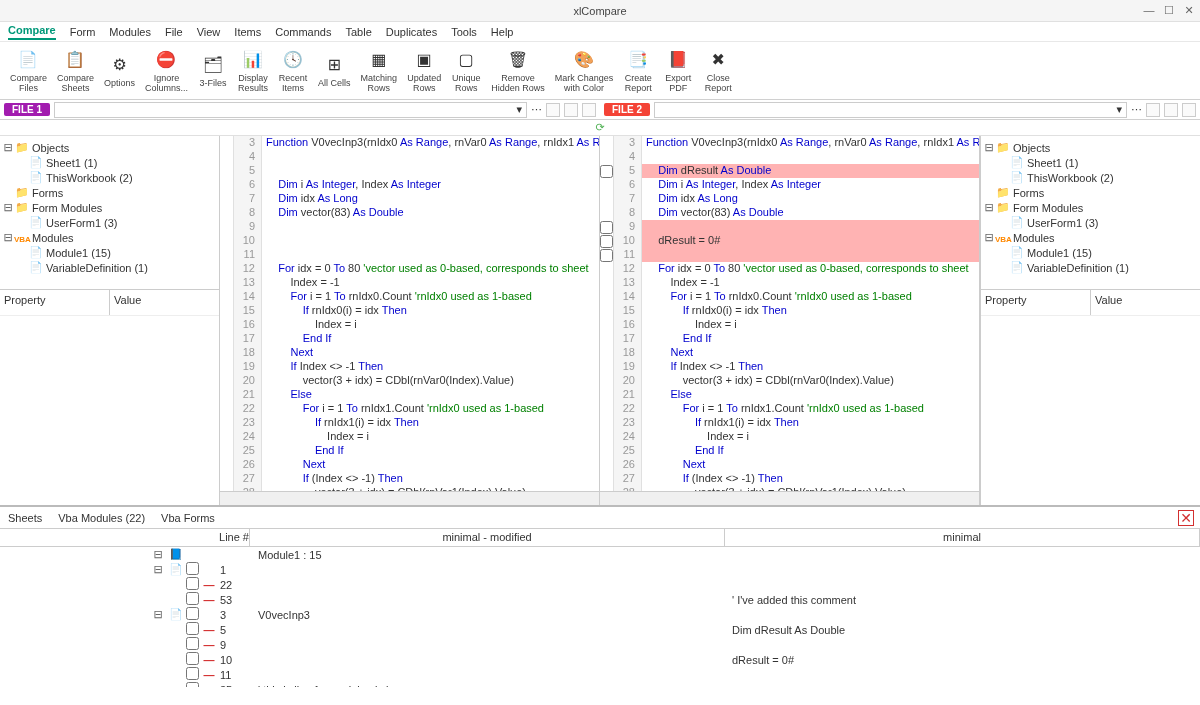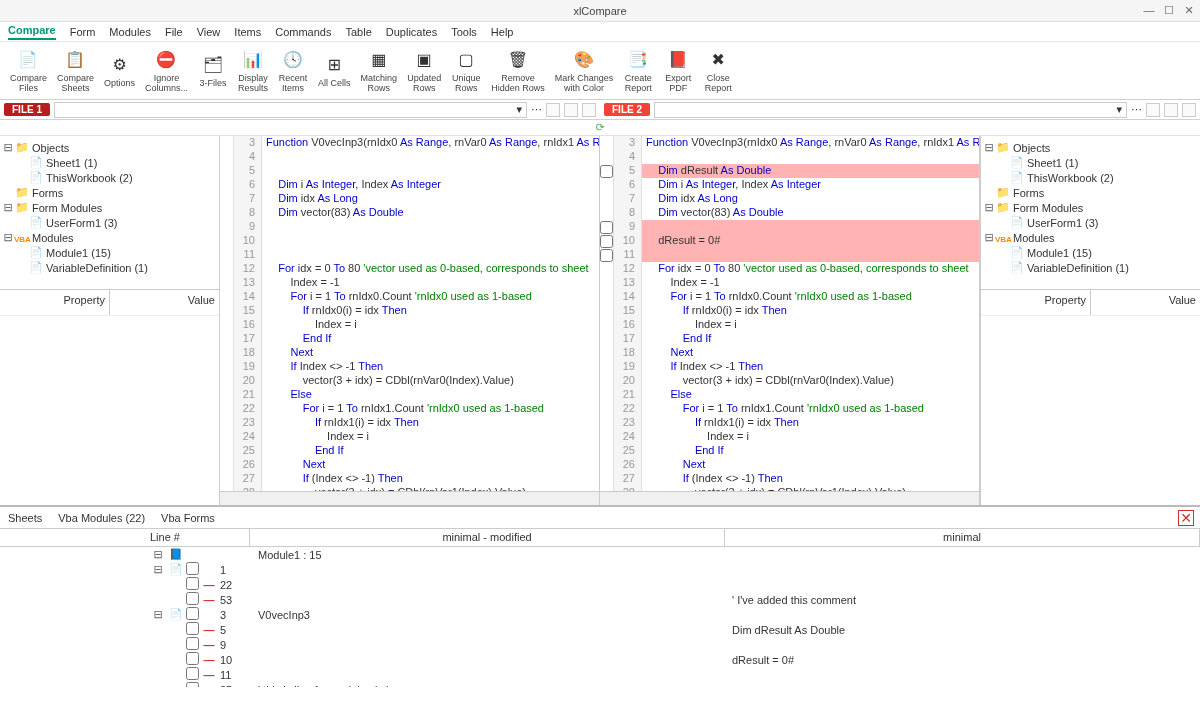--- a/index.html
+++ b/index.html
@@ -11,55 +11,55 @@
 .menubar{height:20px;display:flex;align-items:center;padding:0 8px;gap:14px;border-bottom:1px solid #e8e8e8}
 .menubar span{font-size:11px;cursor:pointer;color:#333}
 .menubar .active{color:#009879;font-weight:600;border-bottom:2px solid #009879;padding-bottom:2px}
 .toolbar{height:58px;display:flex;align-items:center;padding:4px 6px;gap:2px;border-bottom:1px solid #d0d0d0}
 .tool{display:flex;flex-direction:column;align-items:center;min-width:38px;padding:2px 4px;cursor:pointer;text-align:center}
 .tool-icon{width:24px;height:24px;display:flex;align-items:center;justify-content:center;font-size:16px}
 .tool-label{font-size:9px;line-height:1.1;margin-top:2px;color:#444}
 .filebar{height:20px;display:flex;border-bottom:1px solid #d0d0d0}
 .filebar-half{flex:1;display:flex;align-items:center;gap:4px;padding:0 4px}
 .file-tag{padding:1px 8px;border-radius:2px;font-size:10px;font-weight:600;color:#fff}
-.file-tag.f1{background:#b91c1c}
+.file-tag.f1{background:#a21caf}
 .file-tag.f2{background:#f44336}
 .file-dd{flex:1;height:16px;border:1px solid #ccc;background:#fff;display:flex;align-items:center;justify-content:flex-end;padding:0 4px}
 .small-icon{width:14px;height:14px;border:1px solid #ccc;background:#fafafa;cursor:pointer}
 .midbar{height:16px;display:flex;align-items:center;justify-content:center;border-bottom:1px solid #e0e0e0}
 .main{display:flex;height:369px}
 .sidepanel{width:220px;display:flex;flex-direction:column;border-right:1px solid #ccc}
 .sidepanel.right{border-right:none;border-left:1px solid #ccc}
 .tree{flex:1;overflow:auto;padding:4px 2px;font-size:11px}
 .tree-item{display:flex;align-items:center;padding:1px 0;cursor:pointer}
 .tree-item .tog{width:12px;text-align:center;color:#666}
 .tree-item .ico{width:16px;text-align:center;margin-right:2px}
 .tree-item.lvl1{padding-left:14px}
 .props{height:26px;border-top:1px solid #ccc;display:flex}
-.props div{flex:1;text-align:right;padding:4px;font-size:11px;border-right:1px solid #ccc}
+.props div{flex:1;text-align:left;padding:4px;font-size:11px;border-right:1px solid #ccc}
 .props div:last-child{border-right:none}
 .props-body{height:190px;border-top:1px solid #eee}
 .codecol{flex:1;display:flex;flex-direction:column;border-right:1px solid #ccc;overflow:hidden}
 .code{flex:1;overflow:auto;font-family:Consolas,monospace;font-size:11px;position:relative}
 .code-line{display:flex;min-height:14px;white-space:pre}
 .gutter{width:28px;text-align:right;padding-right:6px;color:#999;background:#f5f5f5;border-right:1px solid #e0e0e0;flex-shrink:0;user-select:none}
 .check-gutter{width:14px;background:#fff;border-right:1px solid #e0e0e0;flex-shrink:0;display:flex;align-items:center;justify-content:center}
 .code-text{padding-left:4px;flex:1}
 .kw{color:#0000cd}
 .typ{color:#0000cd}
 .cmt{color:#008000}
 .diff-del{background:#ffb3b3}
 .hscroll{height:14px;background:#f0f0f0;border-top:1px solid #ccc}
 .bottom{height:182px;display:flex;flex-direction:column;border-top:2px solid #bbb}
 .tabs{height:22px;display:flex;align-items:center;padding:0 8px;gap:16px;border-bottom:1px solid #ccc;position:relative}
 .tabs span{font-size:11px;cursor:pointer}
 .tabs .active{font-weight:400}
 .tabs .close{position:absolute;right:6px;color:#d32f2f;font-size:14px;border:1px solid #d32f2f;width:16px;height:16px;text-align:center;line-height:14px}
 .diff-header{height:18px;display:flex;border-bottom:1px solid #ccc;font-size:11px}
-.dh-line{width:250px;text-align:left;border-right:1px solid #ccc;padding-top:2px;padding-left:150px}
+.dh-line{width:250px;text-align:right;border-right:1px solid #ccc;padding-top:2px;}
 .dh-col{flex:1;text-align:center;border-right:1px solid #ccc;padding-top:2px}
 .diff-rows{flex:1;overflow:auto}
 .diff-row{display:flex;height:15px;font-size:11px;align-items:center}
 .dr-tog{width:16px;text-align:center;color:#666;padding-left:150px;box-sizing:content-box}
 .dr-ico{width:20px;text-align:center}
 .dr-chk{width:16px}
 .dr-pm{width:14px;text-align:center}
 .dr-num{width:36px;padding-left:4px}
 .dr-left{flex:1;padding-left:6px}
 .dr-right{flex:1;padding-left:6px}

